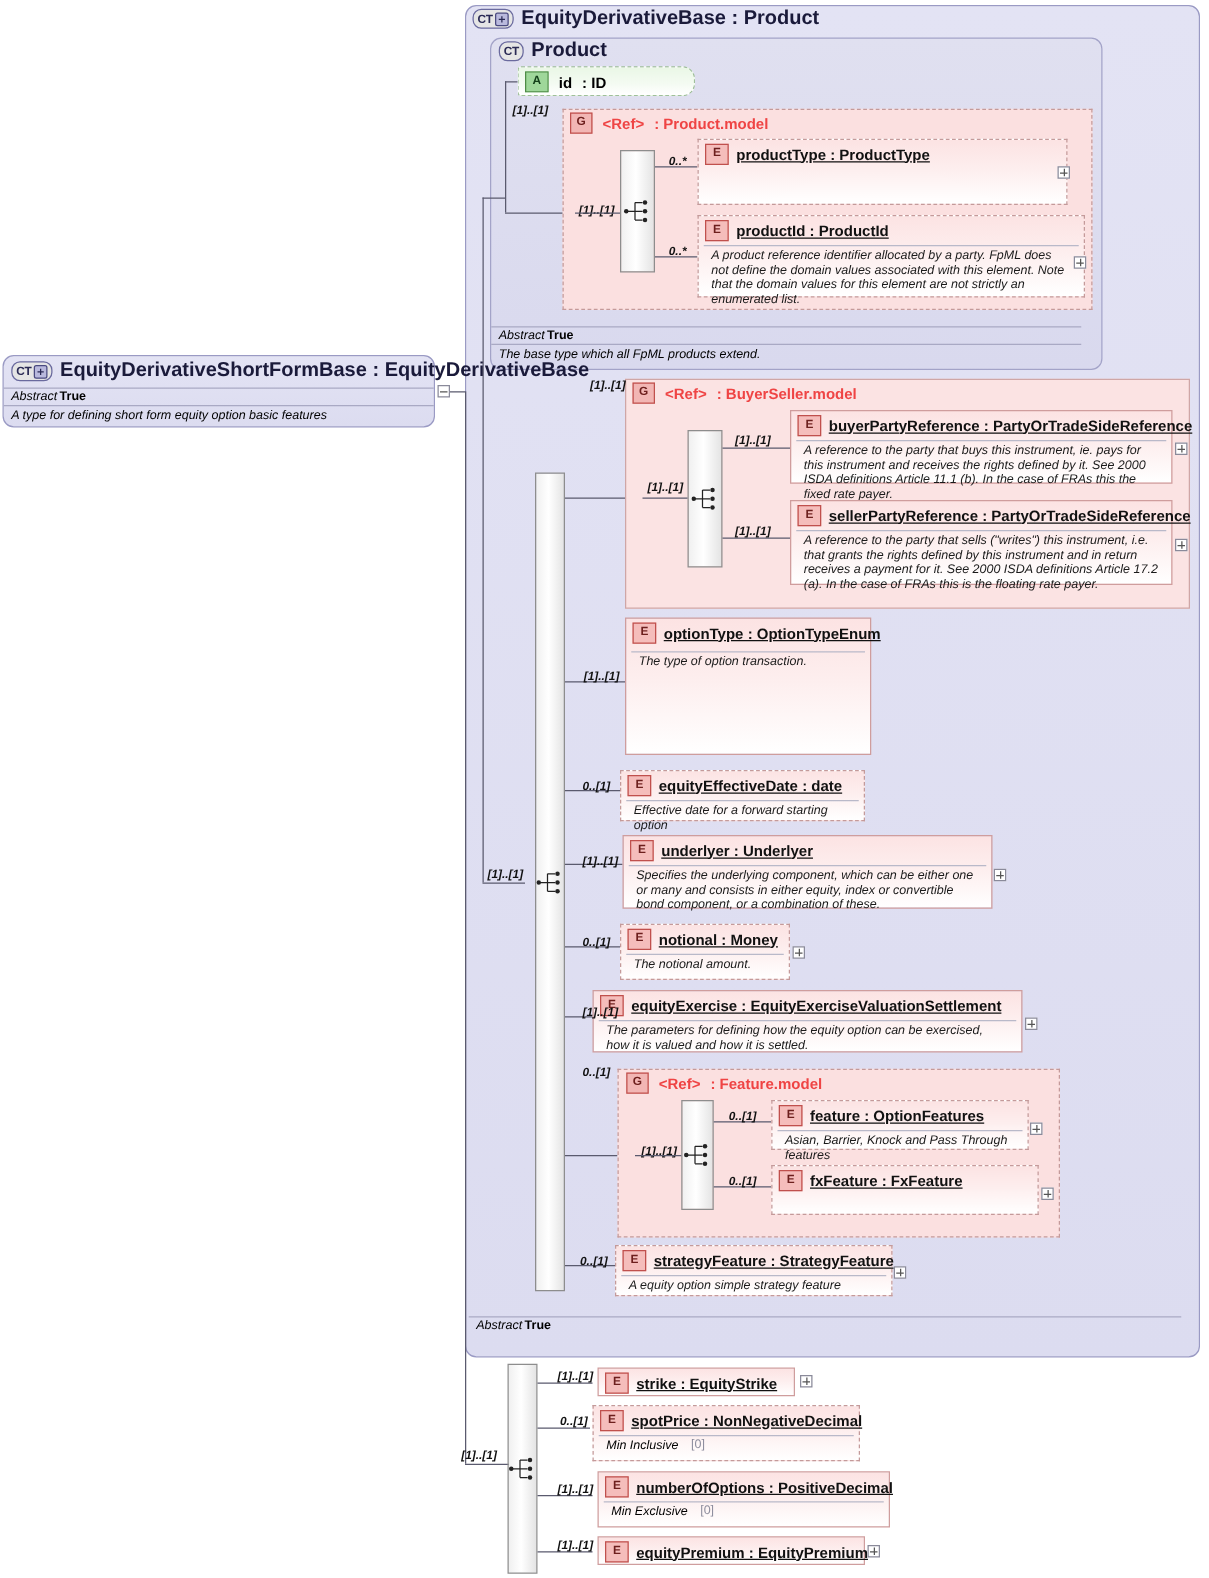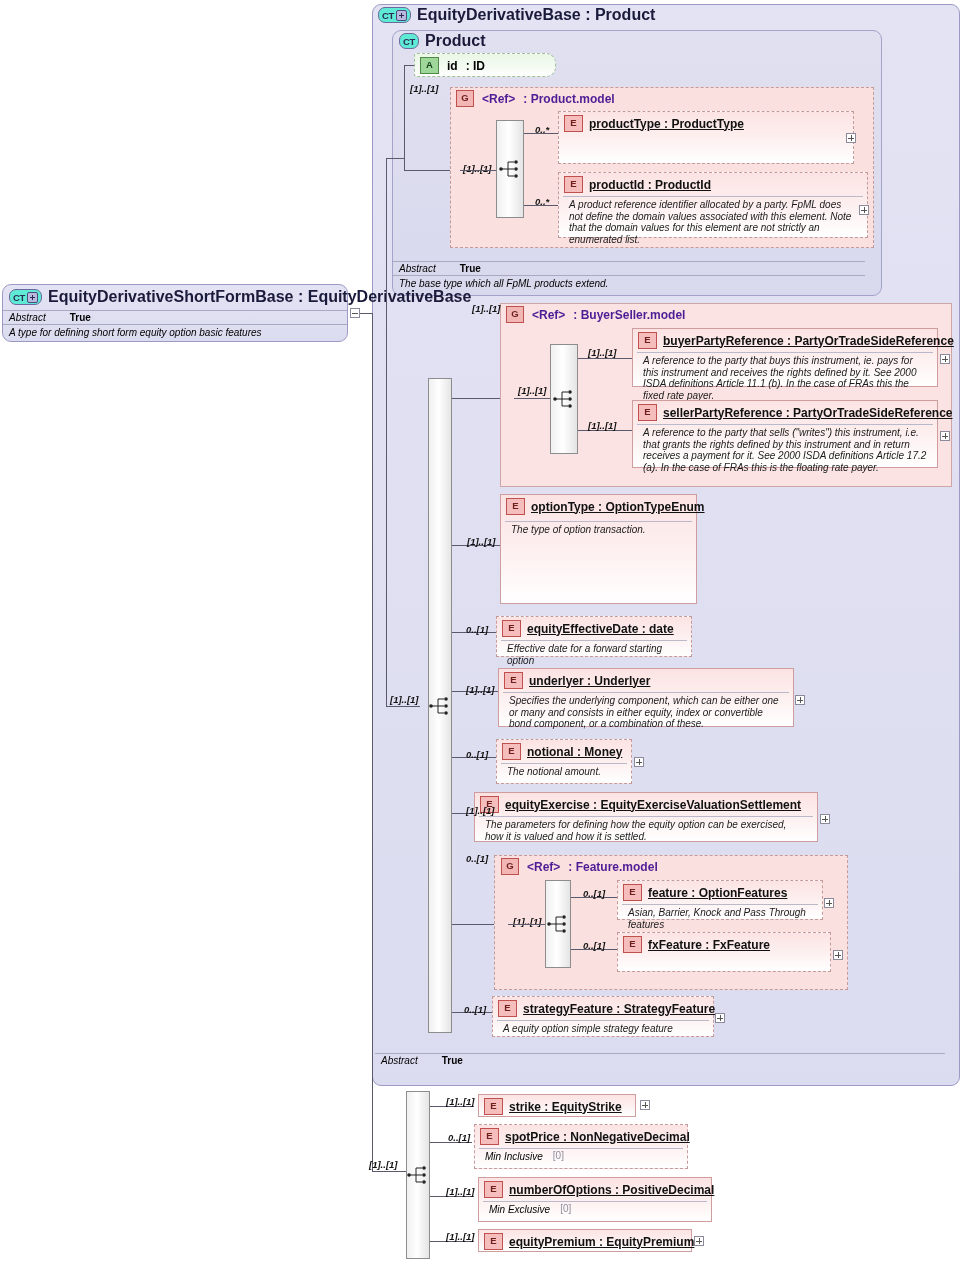--- a/index.html
+++ b/index.html
@@ -9,21 +9,21 @@
   .abs{position:absolute;box-sizing:border-box;}
 
   
   .ct-outer{background:linear-gradient(180deg,#e3e3f4 0%,#dcdcf0 100%);
             border:1px solid #9a9ac4;border-radius:9px;}
   .ct-inner{background:linear-gradient(180deg,#e0e0f0 0%,#d9d9ee 100%);
             border:1px solid #a3a3c8;border-radius:9px;}
   .ct-title{font-size:16px;font-weight:bold;color:#1a1a3a;white-space:nowrap;}
 
   .badge{display:inline-flex;align-items:center;justify-content:center;
-         border:1px solid #6a6a9e;border-radius:7px;background:#5eead4;
+         border:1px solid #6a6a9e;border-radius:7px;background:#e5e5e5;
          font-size:9.5px;font-weight:bold;color:#2a2a55;
          height:14px;padding:0 3px;letter-spacing:-.3px;}
   .badge.plus::after{content:"";display:inline-block;width:9px;height:9px;
          margin-left:2px;border:1px solid #4a4a80;border-radius:2px;
          background:
            linear-gradient(#2a2a55,#2a2a55) center/5px 1px no-repeat,
            linear-gradient(#2a2a55,#2a2a55) center/1px 5px no-repeat,
            #b9b9dd;}
 
   
@@ -33,40 +33,40 @@
               font-size:9.5px;font-weight:bold;color:#14401a;text-align:center;
               line-height:14px;
               clip-path:polygon(0 0,100% 0,100% 100%,0 100%,0 100%);}
   .attr-name{font-size:12px;font-weight:bold;}
 
   
   .grp-region{background:#fbe0e0;border:1px dashed #c49a9a;}
   .grp-region.solid{border-style:solid;border-color:#cfa6a6;background:#fbe3e3;}
   .g-badge{width:16px;height:15px;border:1px solid #c0504d;background:#f2b6b4;
            font-size:9.5px;font-weight:bold;color:#6d1f1d;text-align:center;line-height:14px;}
-  .g-title{font-size:12px;font-weight:bold;color:#4c1d95;}
+  .g-title{font-size:12px;font-weight:bold;color:#ef4444;}
 
   
   .el{background:linear-gradient(180deg,#fce3e3 0%,#fdeeee 45%,#ffffff 100%);
       border:1px solid #cf9d9d;}
   .el.dashed{border:1px dashed #c49a9a;}
   .el-head{display:flex;align-items:center;gap:6px;padding:3px 5px 2px 5px;}
   .e-badge{width:17px;height:15px;border:1px solid #c0504d;background:#f5bdbb;
            font-size:9.5px;font-weight:bold;color:#6d1f1d;text-align:center;line-height:14px;
            flex:0 0 auto;}
   .el-name{font-size:12px;font-weight:bold;color:#111;white-space:nowrap;text-decoration:underline;}
   .el-doc{font-style:italic;font-size:10px;line-height:11.5px;color:#1a1a1a;
           padding:2px 6px 3px 6px;border-top:1px solid #b9b9c9;margin:1px 4px 0 4px;}
   .el-prop{display:flex;gap:10px;font-size:10px;padding:2px 6px 1px 6px;
            border-top:1px solid #b9b9c9;margin:1px 4px 0 4px;}
   .el-prop .k{font-style:italic;}
   .enum-list{font-size:10px;color:#8e8e9e;line-height:10.5px;}
 
   
-  .ct-row{display:flex;gap:24px;font-size:10px;padding:1px 0 1px 6px;
+  .ct-row{display:flex;gap:2px;font-size:10px;padding:1px 0 1px 6px;
           border-top:1px solid #a9a9c4;}
   .ct-row .k{font-style:italic;}
   .ct-row .v{font-weight:bold;}
   .ct-doc{font-style:italic;font-size:10px;padding:2px 0 2px 6px;border-top:1px solid #a9a9c4;}
 
   
   .line-h{background:#5a5a6e;height:1px;}
   .line-v{background:#5a5a6e;width:1px;}
   .card{font-size:9.5px;font-style:italic;font-weight:bold;color:#111;white-space:nowrap;}
 

